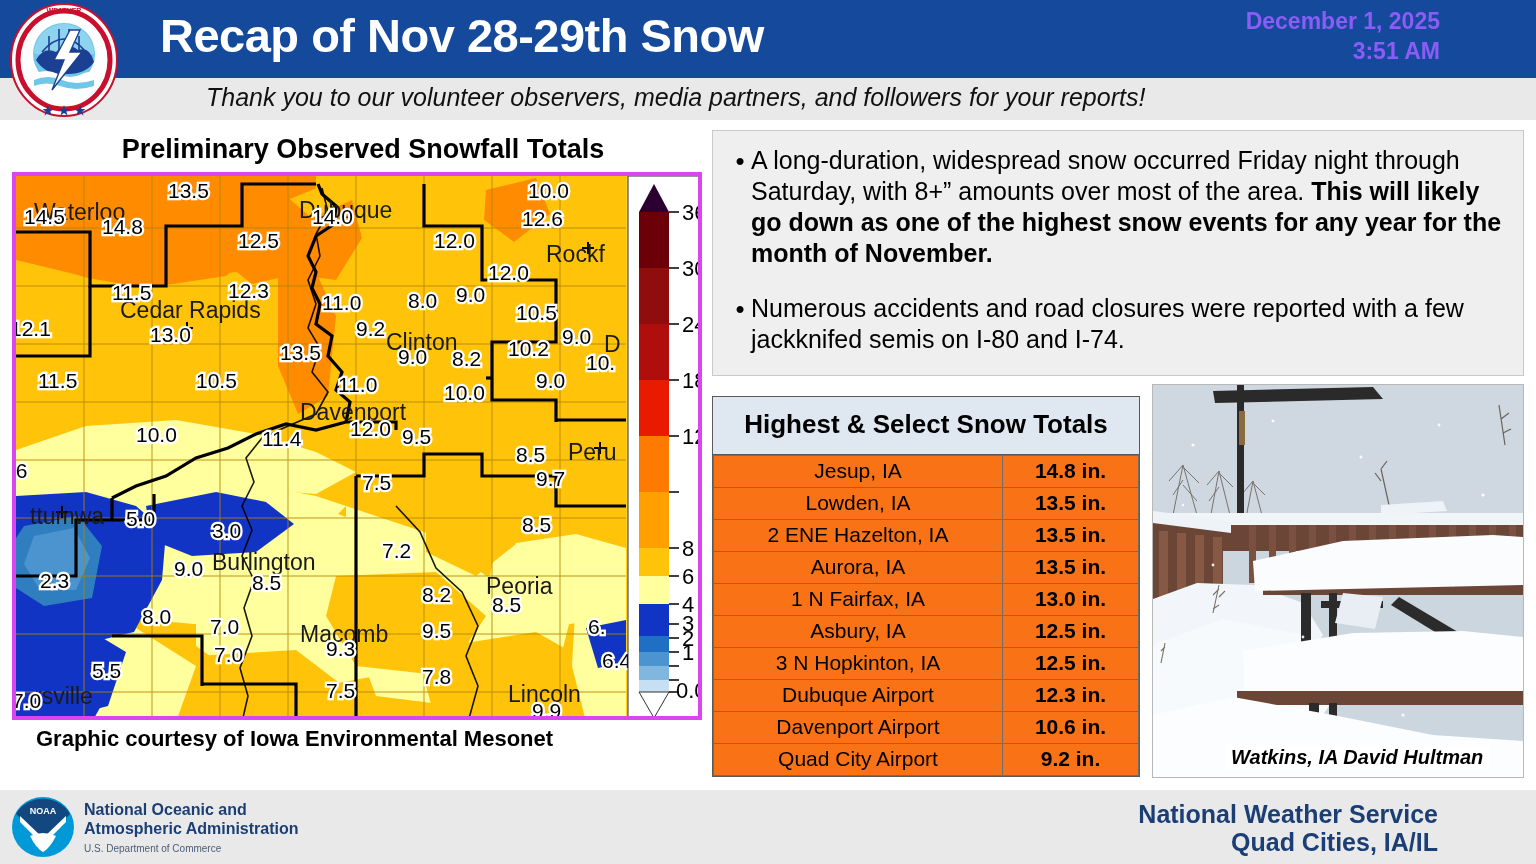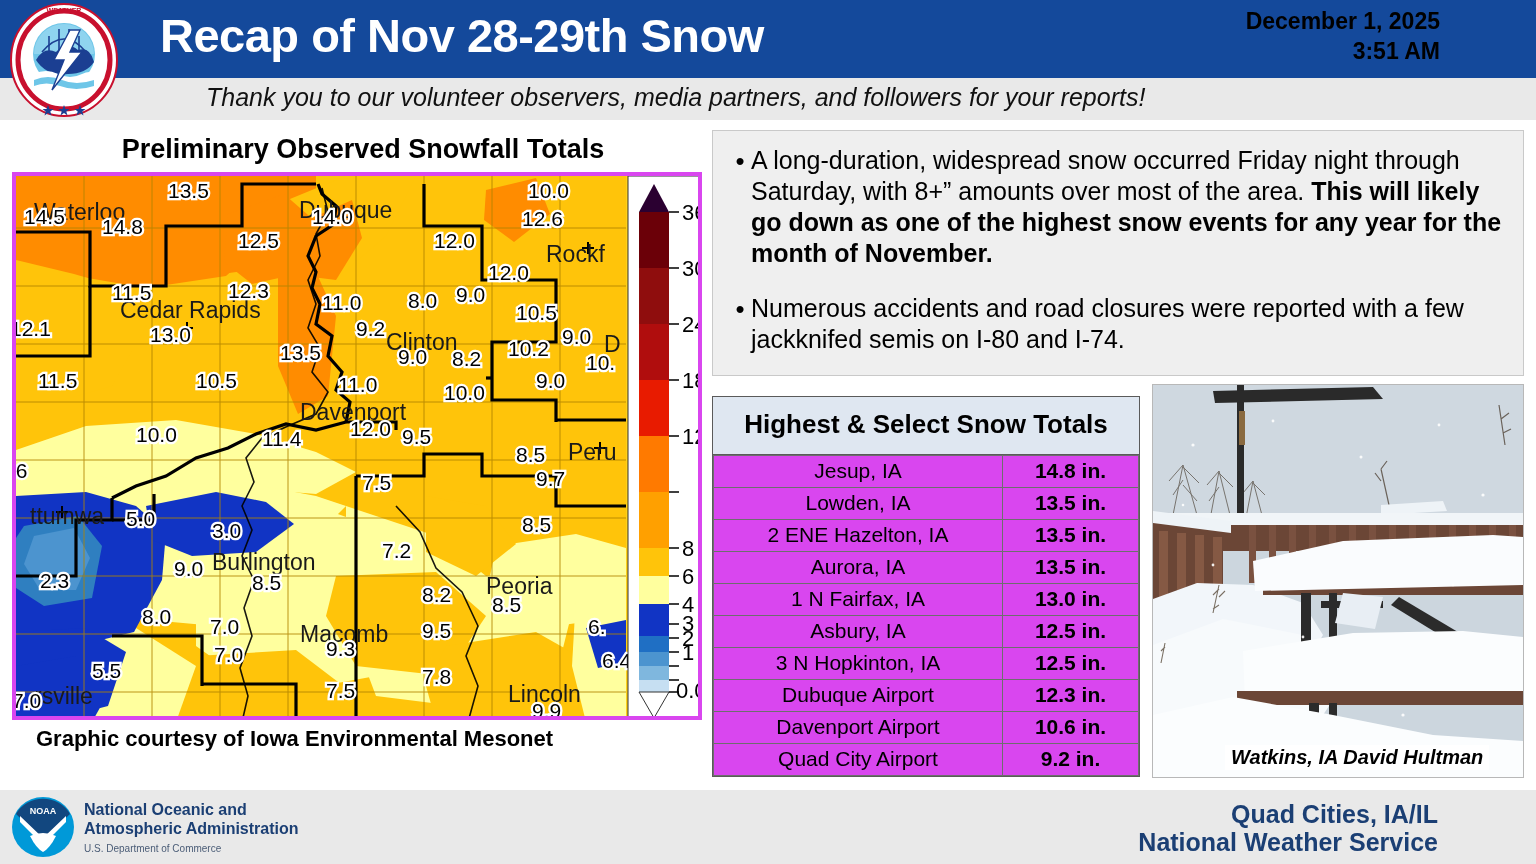--- a/index.html
+++ b/index.html
@@ -20,21 +20,21 @@
     position: absolute; left: 0; top: 78px; width: 1536px; height: 42px;
     background: #e9e9e9;
   }
   .hdr-title {
     position: absolute; left: 160px; top: 8px;
     font-size: 47px; font-weight: bold; color: #ffffff;
     letter-spacing: -0.5px; white-space: nowrap;
   }
   .hdr-date {
     position: absolute; right: 16px; top: 6px;
-    text-align: right; color: #000000;
+    text-align: right; color: #8b5cf6;
     font-size: 23px; font-weight: bold; line-height: 30px;
   }
   .hdr-thanks {
     position: absolute; left: 162px; top: 83px;
     font-size: 25px; font-style: italic; font-weight: 500; color: #111111;
     white-space: nowrap;
     margin-left: 44px;
   }
   
   .nws-logo {
@@ -77,21 +77,21 @@
     border: 1px solid #5a5a5a; background: #dfe7f1;
     border-collapse: collapse;
   }
   .totals-title {
     background: #dfe7f1; text-align: center;
     font-size: 26px; font-weight: bold; color: #000;
     padding: 12px 4px 14px 4px; border-bottom: 1px solid #5a5a5a;
   }
   table.tt { width: 100%; border-collapse: collapse; }
   table.tt td {
-    border: 1px solid #6e6e6e; background: #d946ef;
+    border: 1px solid #6e6e6e; background: #f97316;
     font-size: 21px; color: #000; text-align: center;
     padding: 3px 2px 4px 2px; height: 29px;
   }
   table.tt td.site { width: 68%; font-weight: normal; }
   table.tt td.amt  { width: 32%; font-weight: bold; }
 
   
   .photo {
     position: absolute; left: 1152px; top: 384px; width: 372px; height: 394px;
     border: 1px solid #b8b8b8; overflow: hidden; background: #be185d;
@@ -528,17 +528,17 @@
     <path d="M10,20 L33,42 L56,20 L56,26 L33,49 L10,26 Z" fill="#ffffff"></path>
     <path d="M20,40 Q33,34 46,40 Q40,52 33,56 Q26,52 20,40 Z" fill="#ffffff"></path>
     <text x="33" y="18" text-anchor="middle" font-family="Liberation Sans, sans-serif" font-size="9" font-weight="bold" fill="#ffffff">NOAA</text>
   </svg>
   <div class="noaa-text">
     <div>National Oceanic and</div>
     <div>Atmospheric Administration</div>
   </div>
   <div class="noaa-dept">U.S. Department of Commerce</div>
   <div class="nws-foot">
+    <div>National Weather Service</div>
     <div>Quad Cities, IA/IL</div>
-    <div>National Weather Service</div>
   </div>
 
 </div>
 
 </body></html>

